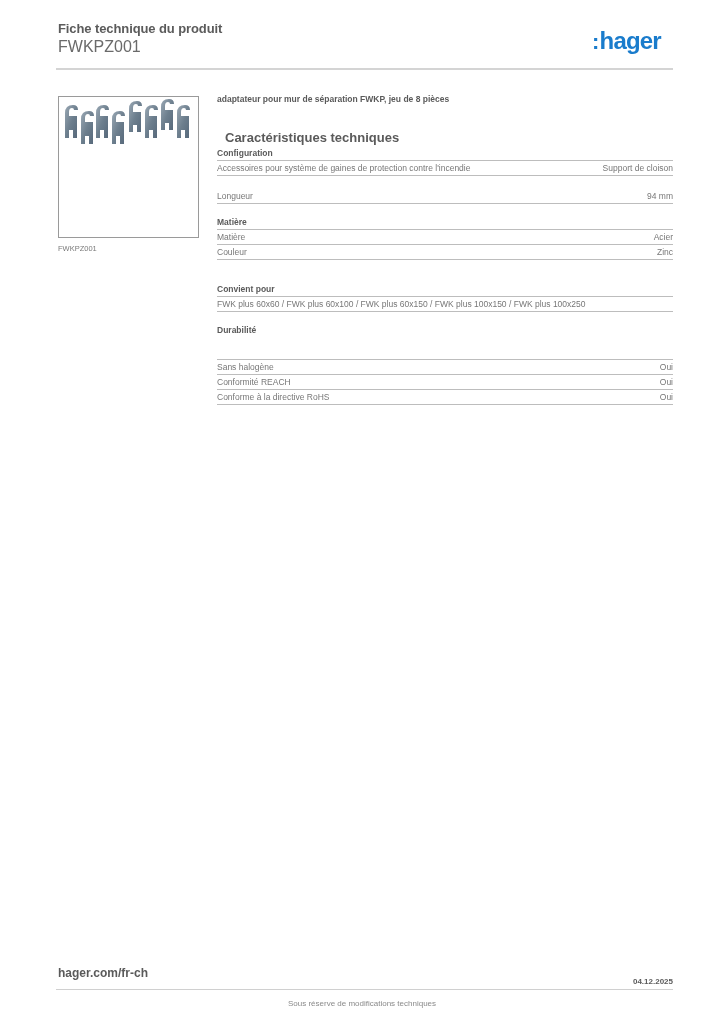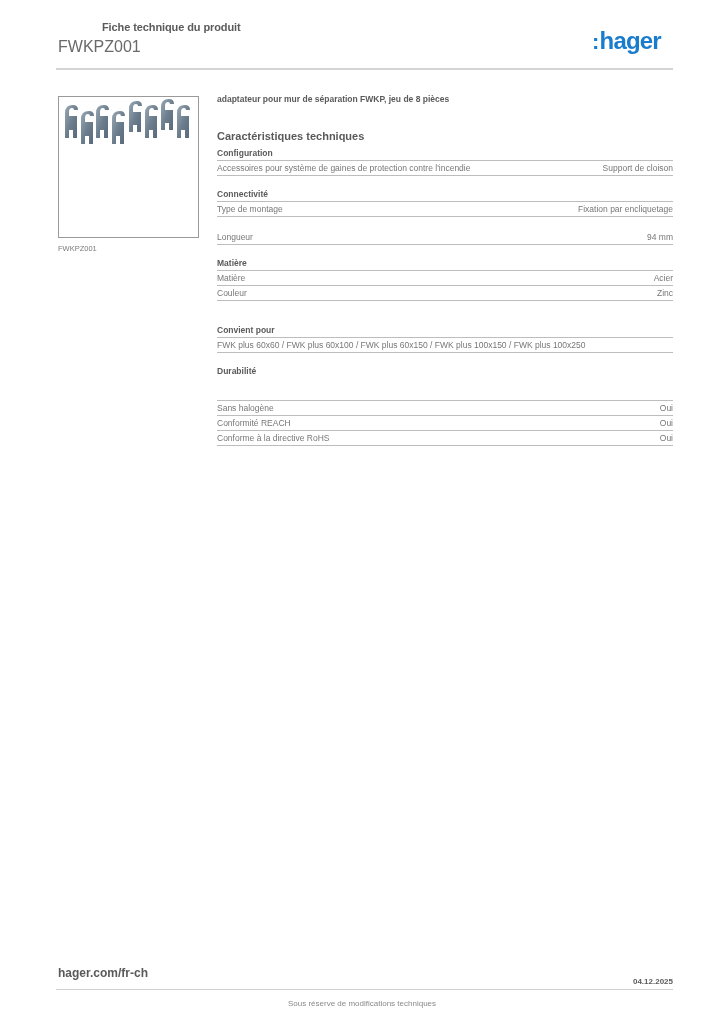--- a/index.html
+++ b/index.html
@@ -2,21 +2,21 @@
 <html><head>
   <meta charset="utf-8">
   <style>
     html, body { margin: 0; padding: 0; background: #ffffff; }
     body {
       width: 724px; height: 1024px; position: relative; overflow: hidden;
       font-family: "Liberation Sans", sans-serif; color: #5a5a5a;
     }
     .title {
       position: absolute; left: 58px; top: 21px;
-      font-size: 11px; font-weight: bold; color: #5b5b5b; letter-spacing: -0.1px; margin-left: 44px;
+      font-size: 13px; font-weight: bold; color: #5b5b5b; letter-spacing: -0.1px;
     }
     .subtitle {
       position: absolute; left: 58px; top: 38px;
       font-size: 16px; color: #6a6a6a;
     }
     .logo {
       position: absolute; left: 592px; top: 27px;
       font-size: 24px; font-weight: bold; color: #1a7ccc; letter-spacing: -0.8px;
     }
     .logo .colon { font-size: 22px; margin-right: 1px; }
@@ -28,21 +28,21 @@
       border: 1px solid #9a9a9a; box-sizing: border-box; background: #fff;
     }
     .product-image svg { position: absolute; left: 0; top: 0; }
     .image-caption {
       position: absolute; left: 58px; top: 244px; font-size: 7.5px; color: #7a7a7a;
     }
     .content {
       position: absolute; left: 217px; top: 94px; width: 456px;
     }
     .desc { font-size: 8.5px; font-weight: bold; color: #5a5a5a; height: 14px; }
-    .section-title-main { font-size: 11px; font-weight: bold; color: #5a5a5a; margin-top: 22px; height: 14px; }
+    .section-title-main { font-size: 13px; font-weight: bold; color: #5a5a5a; margin-top: 22px; height: 14px; margin-left: 8px; }
     .group { margin-top: 13px; }
     .group-title {
       font-size: 8.5px; font-weight: bold; color: #5a5a5a; height: 11px;
       border-bottom: 1px solid #bdbdbd; padding-bottom: 1px; line-height: 11px;
     }
     .row {
       display: flex; justify-content: space-between; font-size: 8.5px; color: #777;
       height: 13px; line-height: 13px; border-bottom: 1px solid #bdbdbd; padding-top: 1px;
     }
     .durabilite .group-title { padding-bottom: 23px; }
@@ -95,27 +95,20 @@
   <div class="section-title-main">Caractéristiques techniques</div>
 
   <div class="group" style="margin-top:4px">
     <div class="group-title">Configuration</div>
     <div class="row">
       <span>Accessoires pour système de gaines de protection contre l'incendie</span>
       <span>Support de cloison</span>
     </div>
   </div>
 
-  <div class="group">
-    <div class="group-title">Connectivité</div>
-    <div class="row">
-      <span>Type de montage</span>
-      <span>Fixation par encliquetage</span>
-    </div>
-  </div>
 
   <div class="group">
     <div class="row">
       <span>Longueur</span>
       <span>94 mm</span>
     </div>
   </div>
 
   <div class="group">
     <div class="group-title">Matière</div>

